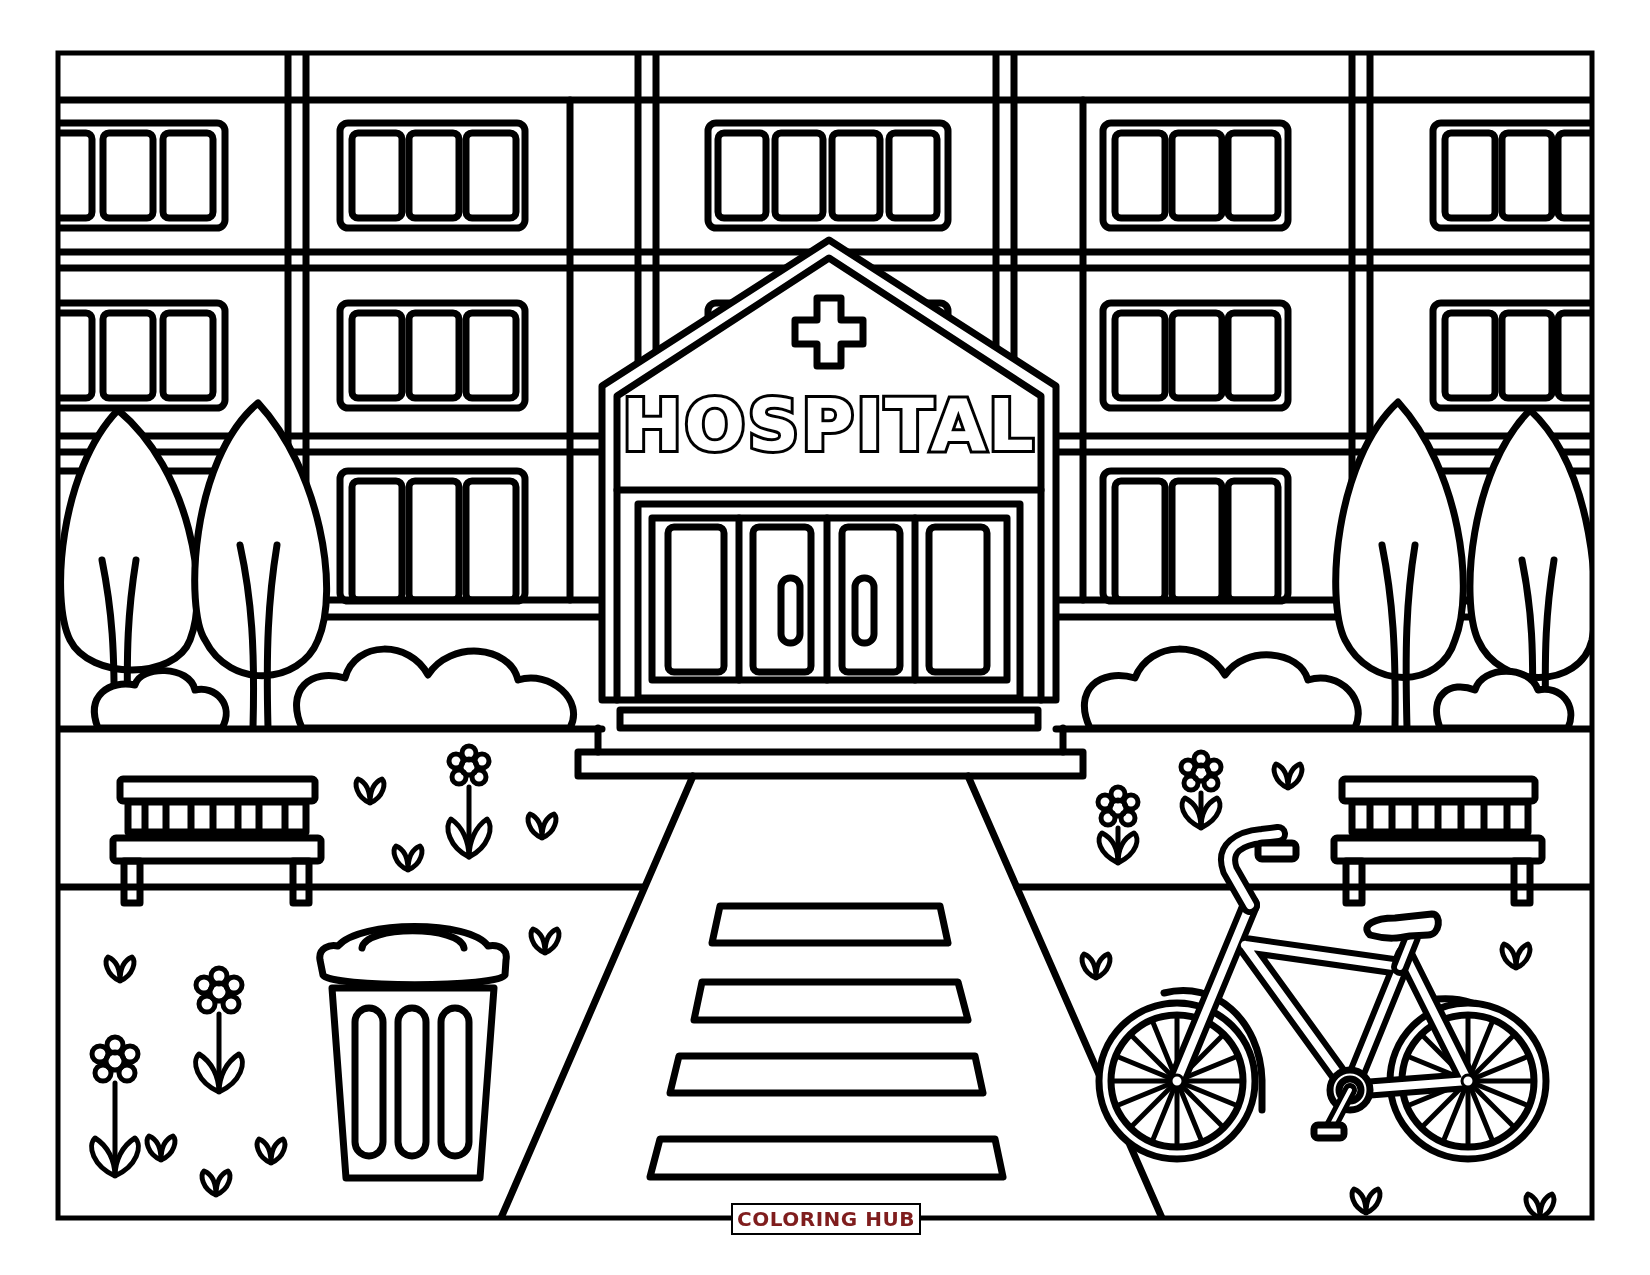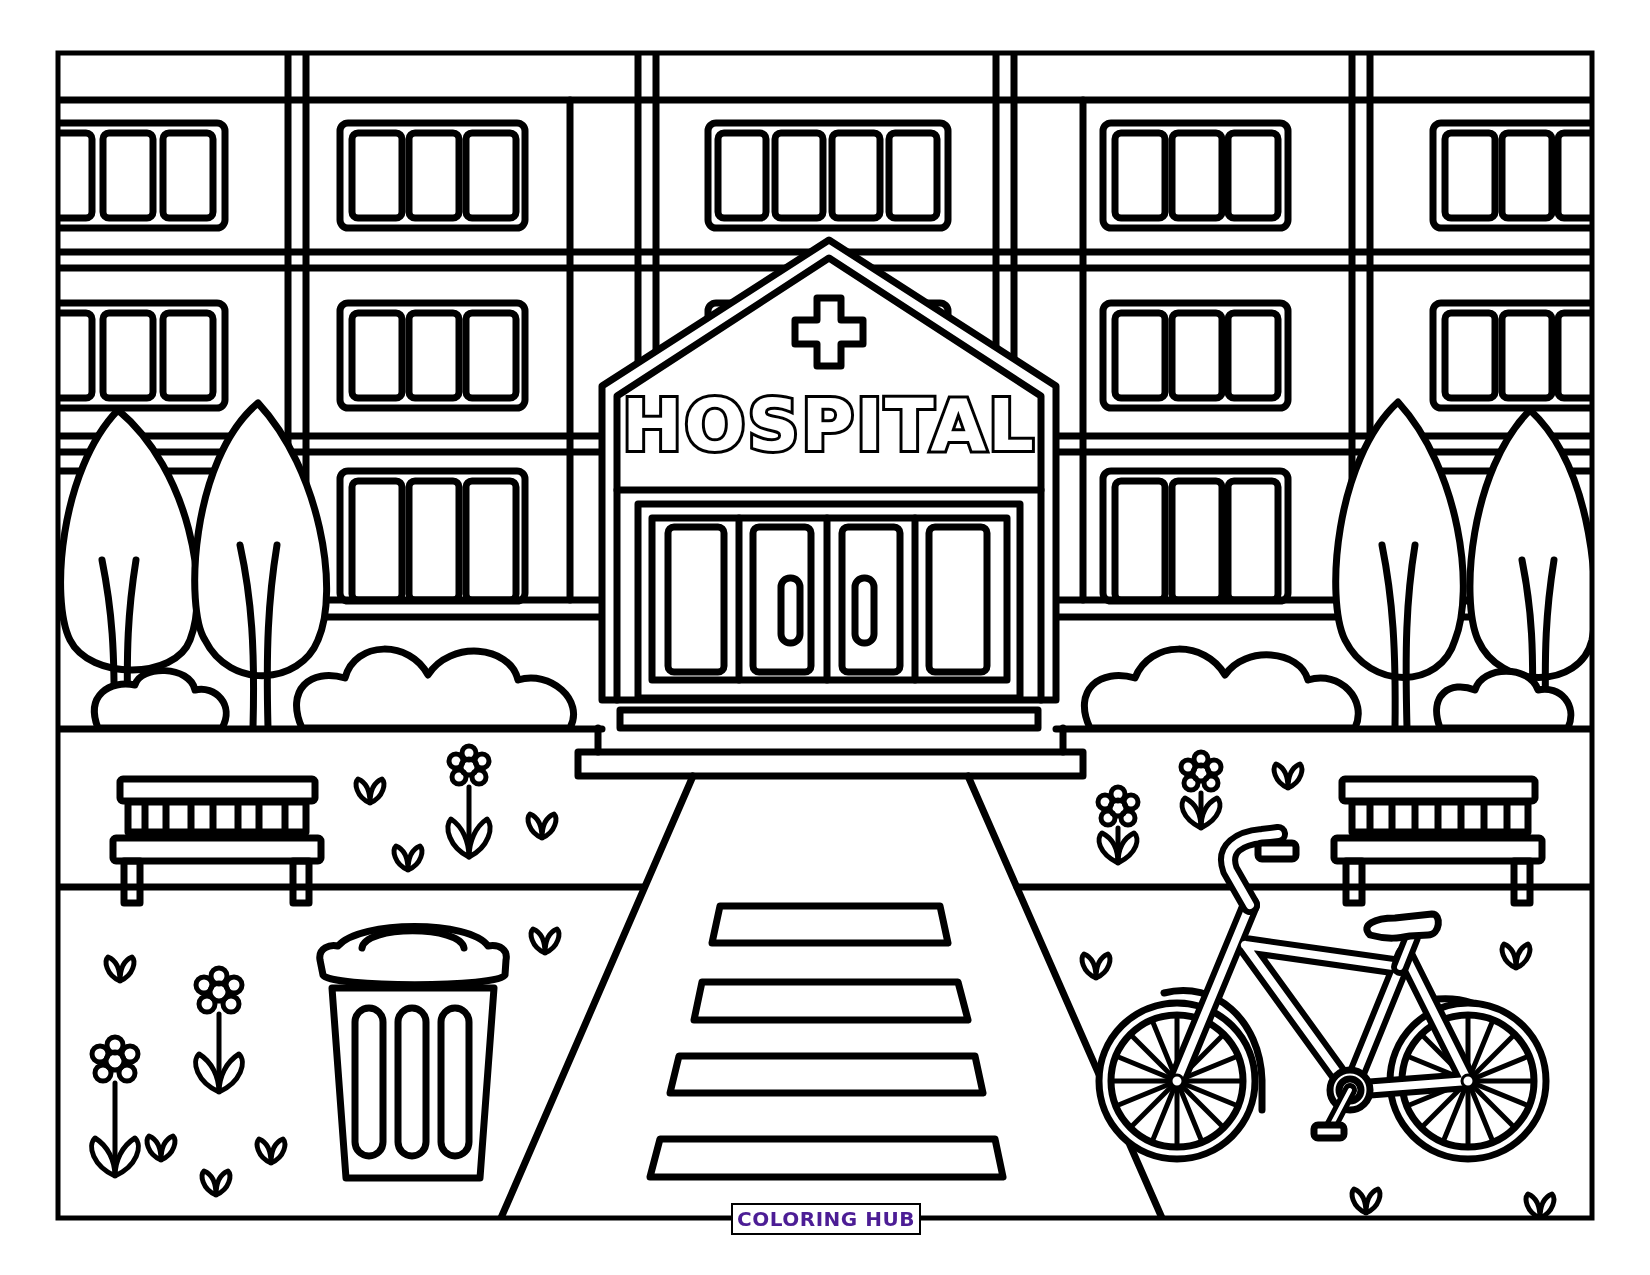--- a/index.html
+++ b/index.html
@@ -3,21 +3,21 @@
 <meta charset="utf-8">
 <style>
   html, body { margin: 0; padding: 0; background: #ffffff; }
   body { width: 1650px; height: 1275px; position: relative; overflow: hidden; font-family: "DejaVu Sans", sans-serif; }
   svg.page { position: absolute; left: 0; top: 0; width: 1650px; height: 1275px; }
   .s { fill: none; stroke: #000; stroke-width: 7; stroke-linejoin: round; stroke-linecap: round; }
   .t { fill: none; stroke: #000; stroke-width: 5; stroke-linejoin: round; stroke-linecap: round; }
   .w { fill: #fff; stroke: #000; stroke-width: 7; stroke-linejoin: round; stroke-linecap: round; }
   .sign-text { font-family: "DejaVu Sans", sans-serif; font-weight: bold; font-size: 72px; fill: #fff; stroke: #000; stroke-width: 6; paint-order: stroke; letter-spacing: 2px; }
   .brand-badge { position: absolute; left: 731px; top: 1203px; width: 190px; height: 32px; background: #fff; border: 2px solid #000; box-sizing: border-box; display: flex; align-items: center; justify-content: center; }
-  .brand-text { font-family: "DejaVu Sans", sans-serif; font-weight: bold; font-size: 20px; color: #4c1d95; letter-spacing: 0.5px; }
+  .brand-text { font-family: "DejaVu Sans", sans-serif; font-weight: bold; font-size: 20px; color: #7f1d1d; letter-spacing: 0.5px; }
 </style>
 </head>
 <body>
 
 <svg class="page" viewBox="0 0 1650 1275" xmlns="http://www.w3.org/2000/svg">
 
   <g>
 
     <line class="s" x1="58" y1="100" x2="1592" y2="100"></line>
 

